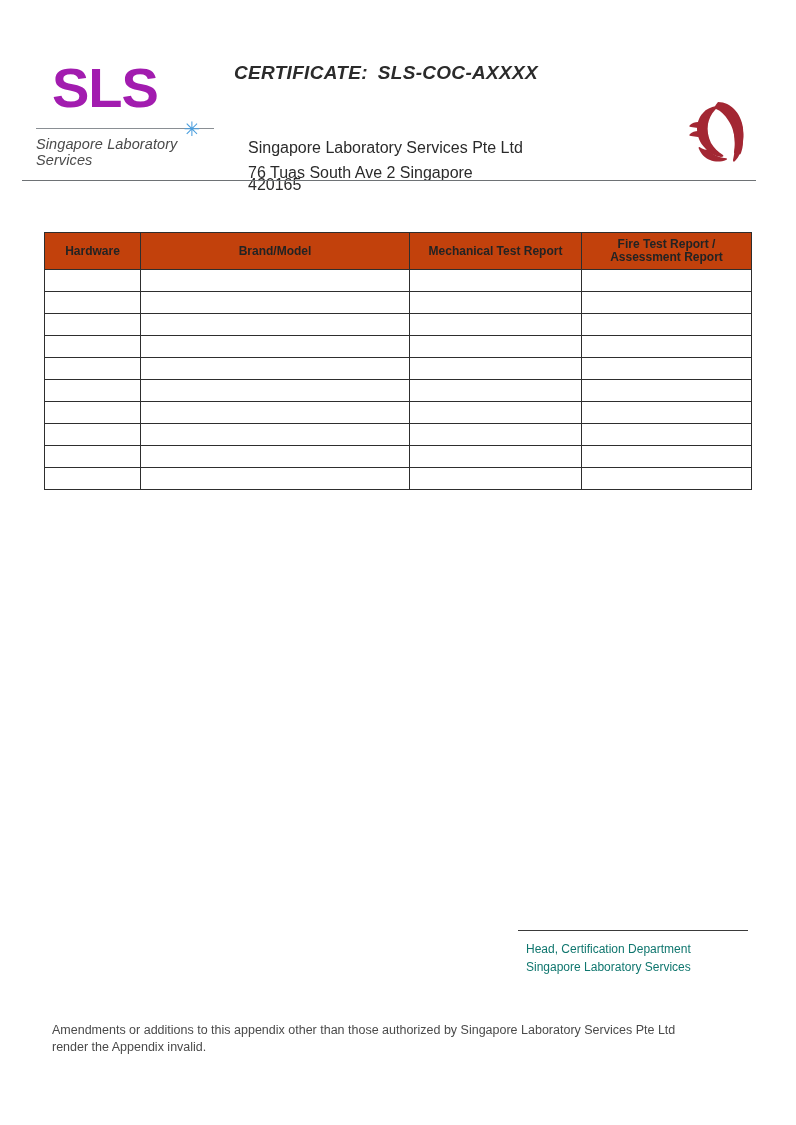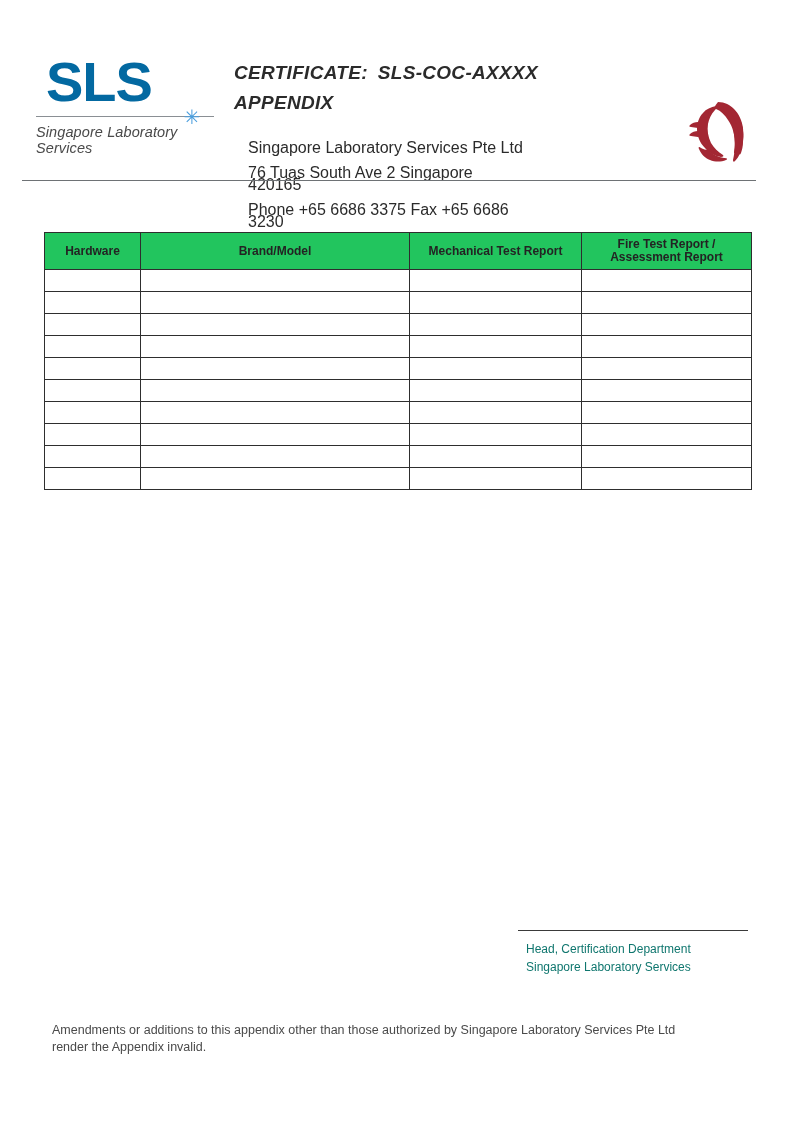--- a/index.html
+++ b/index.html
@@ -34,23 +34,23 @@
     position: absolute;
     left: 36px;
     top: 52px;
     width: 200px;
   }
   .logo-wordmark {
     font-family: "Liberation Sans", sans-serif;
     font-weight: bold;
     font-size: 56px;
     letter-spacing: -1px;
-    color: #0369a1;
+    color: #a21caf;
     line-height: 56px;
-    margin: 2px;
+    margin: 8px;
     padding-left: 8px;
   }
   .logo-rule-wrap {
     position: relative;
     height: 10px;
     margin-top: 2px;
   }
   .logo-rule {
     position: absolute;
     left: 0;
@@ -149,21 +149,21 @@
   }
   .hw-table th {
     font-family: "Liberation Sans", sans-serif;
     font-size: 12px;
     font-weight: bold;
     color: #232323;
     text-align: center;
     height: 36px;
     vertical-align: middle;
     line-height: 13px;
-    background: #22c55e;
+    background: #c2410c;
   }
   .hw-table td {
     height: 21px;
     background: #ffffff;
   }
   .col-hardware { width: 95px; }
   .col-brand    { width: 268px; }
   .col-mech     { width: 171px; }
   .col-fire     { width: 169px; }
 
@@ -217,27 +217,25 @@
         <div class="logo-rule"></div>
         <div class="logo-star">✳</div>
       </div>
       <div class="logo-tagline">Singapore Laboratory Services</div>
     </div>
 
     <div class="cert-title-block">
       <div class="cert-line">
         <span>CERTIFICATE:</span><span class="cert-number">SLS-COC-AXXXX</span>
       </div>
-      <div class="cert-line">APPENDIX</div>
     </div>
 
     <div class="address-block">
       <div class="address-line">Singapore Laboratory Services Pte Ltd</div>
       <div class="address-line">76 Tuas South Ave 2 Singapore 420165</div>
-      <div class="address-line">Phone +65 6686 3375 Fax +65 6686 3230</div>
     </div>
 
     <div class="crest">
       <svg width="72" height="70" viewBox="0 0 72 70" xmlns="http://www.w3.org/2000/svg">
         <g fill="#a32733">
           <path d="M30 4c7 0 12 3 16 7 5 5 8 12 9 19 1 8 0 17-3 25-1 3-3 6-5 8-1 1-2 1-2-1 1-5 2-10 2-15 0-9-2-18-7-25-3-5-7-9-12-11-2-1-2-2 2-7z"></path>
           <path d="M28 8c-5 1-10 3-13 7-4 4-6 10-6 16 0 7 3 14 8 19 4 5 10 8 16 9 2 0 3-1 2-2-5-3-9-7-12-12-3-6-4-13-3-19 1-5 3-10 7-14 2-2 3-3 1-4z"></path>
           <path d="M10 24c-3 0-6 1-8 3-1 1-1 2 1 2l7 1c1 0 2-1 2-2l-2-4z"></path>
           <path d="M10 33c-3 0-6 1-8 3-1 1-1 2 1 2l7 1c1 0 2-1 2-2l-2-4z"></path>
           <path d="M18 14c-2 0-3 1-3 3s1 3 3 3 3-1 3-3-1-3-3-3z"></path>

